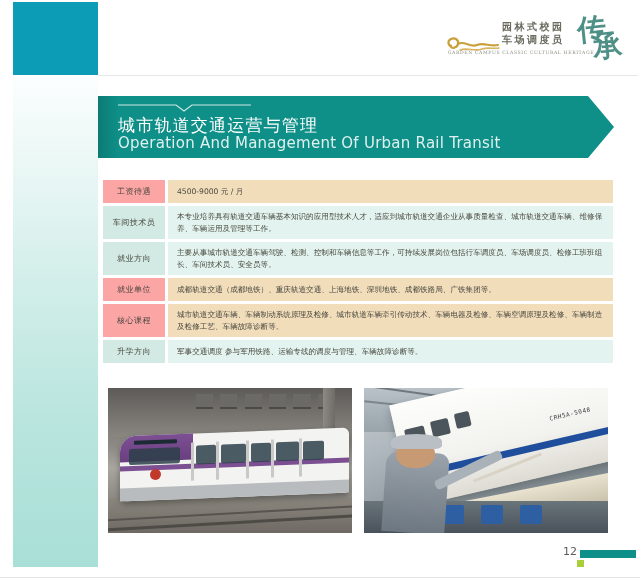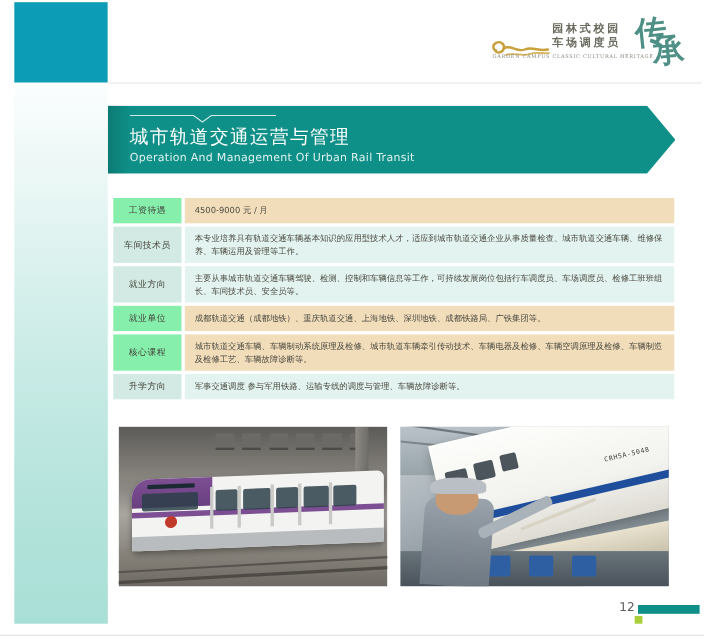--- a/index.html
+++ b/index.html
@@ -88,33 +88,33 @@
     position:absolute;left:20px;top:7px;width:133px;height:9px;
   }
   .title-cn{
     position:absolute;left:20px;top:19px;
     color:#ffffff;font-size:17px;font-weight:400;
     letter-spacing:1.2px;line-height:20px;
     white-space:nowrap;
   }
   .title-en{
     position:absolute;left:20px;top:41px;
-    color:#dff1ef;font-size:10px;font-weight:400;
+    color:#dff1ef;font-size:15px;font-weight:400;
     letter-spacing:0.25px;line-height:13px;
     white-space:nowrap;
   }
   
   .table{
     position:absolute;left:103px;top:180px;width:510px;
   }
   .trow{
     position:relative;display:flex;align-items:stretch;
     margin-bottom:3px;
   }
-  .trow.tan .tlabel{background:#86efac;}
+  .trow.tan .tlabel{background:#fca5a5;}
   .trow.tan .tvalue{background:#f2ddbb;}
   .trow.mint .tlabel{background:#d2eae3;}
   .trow.mint .tvalue{background:#e3f3ef;}
   .tlabel{
     width:62px;flex:0 0 62px;
     display:flex;align-items:center;justify-content:center;
     font-size:8px;color:#45453c;letter-spacing:0.5px;
     padding:5px 2px;box-sizing:border-box;
   }
   .tvalue{

